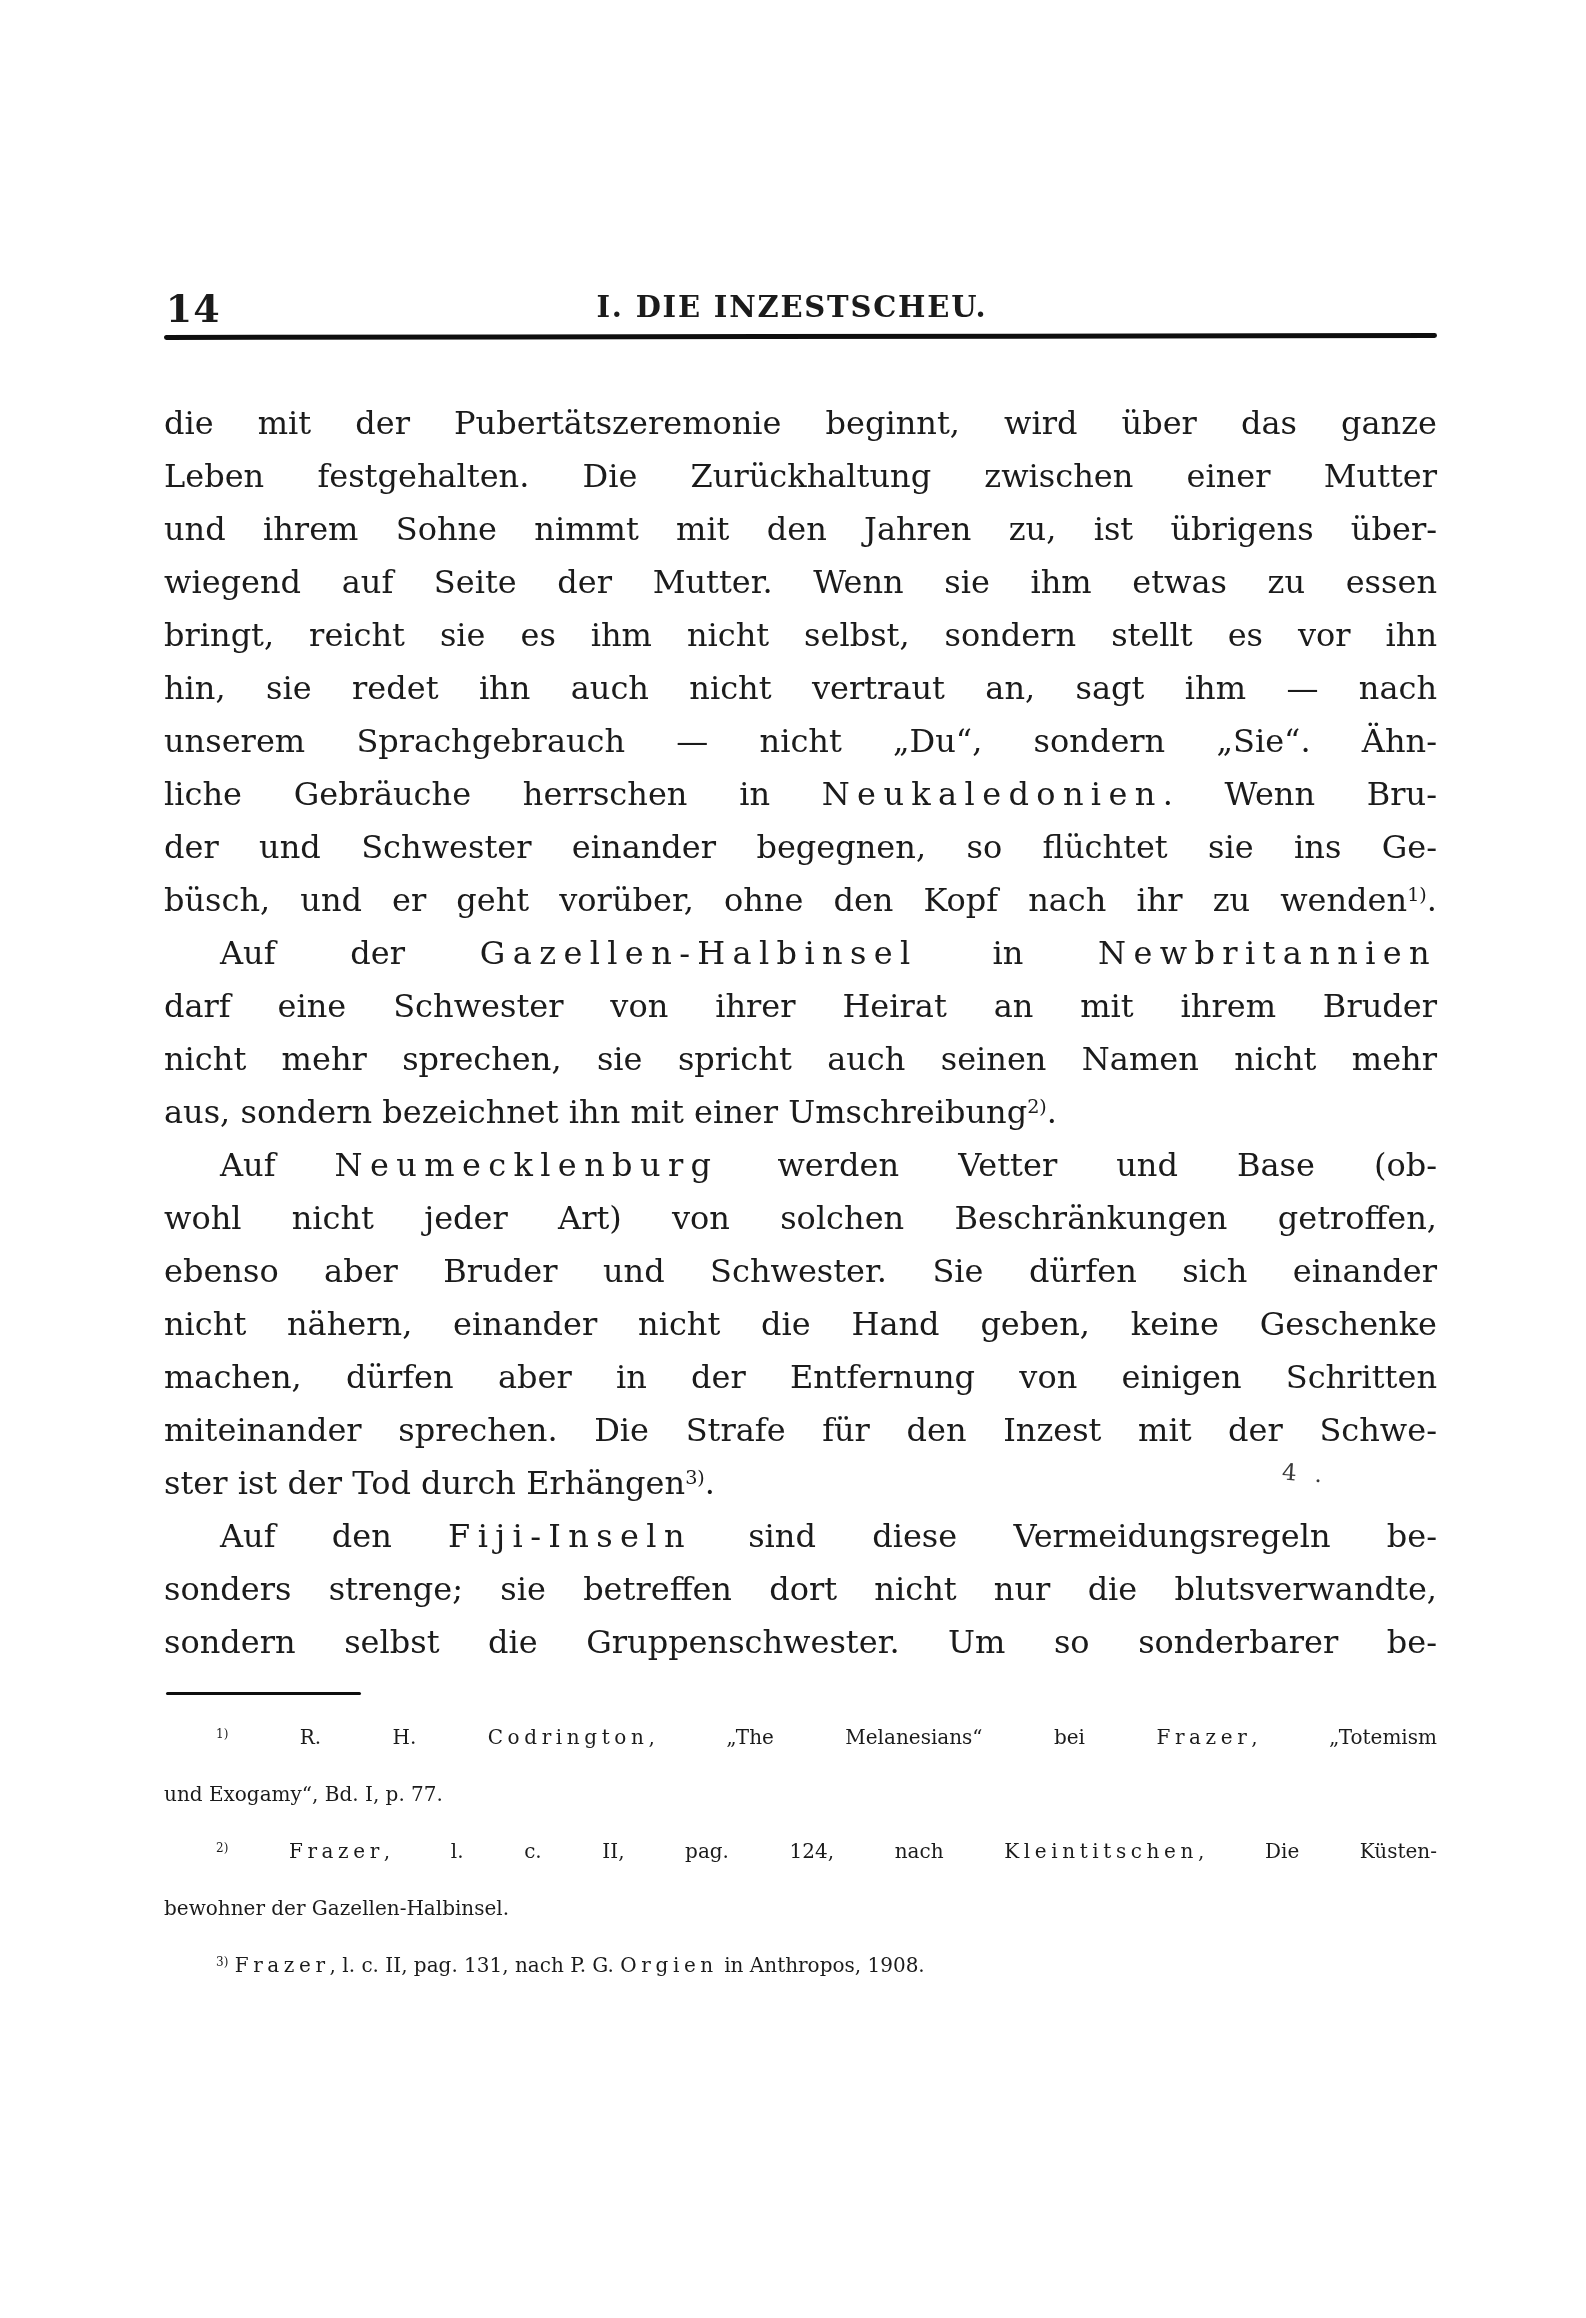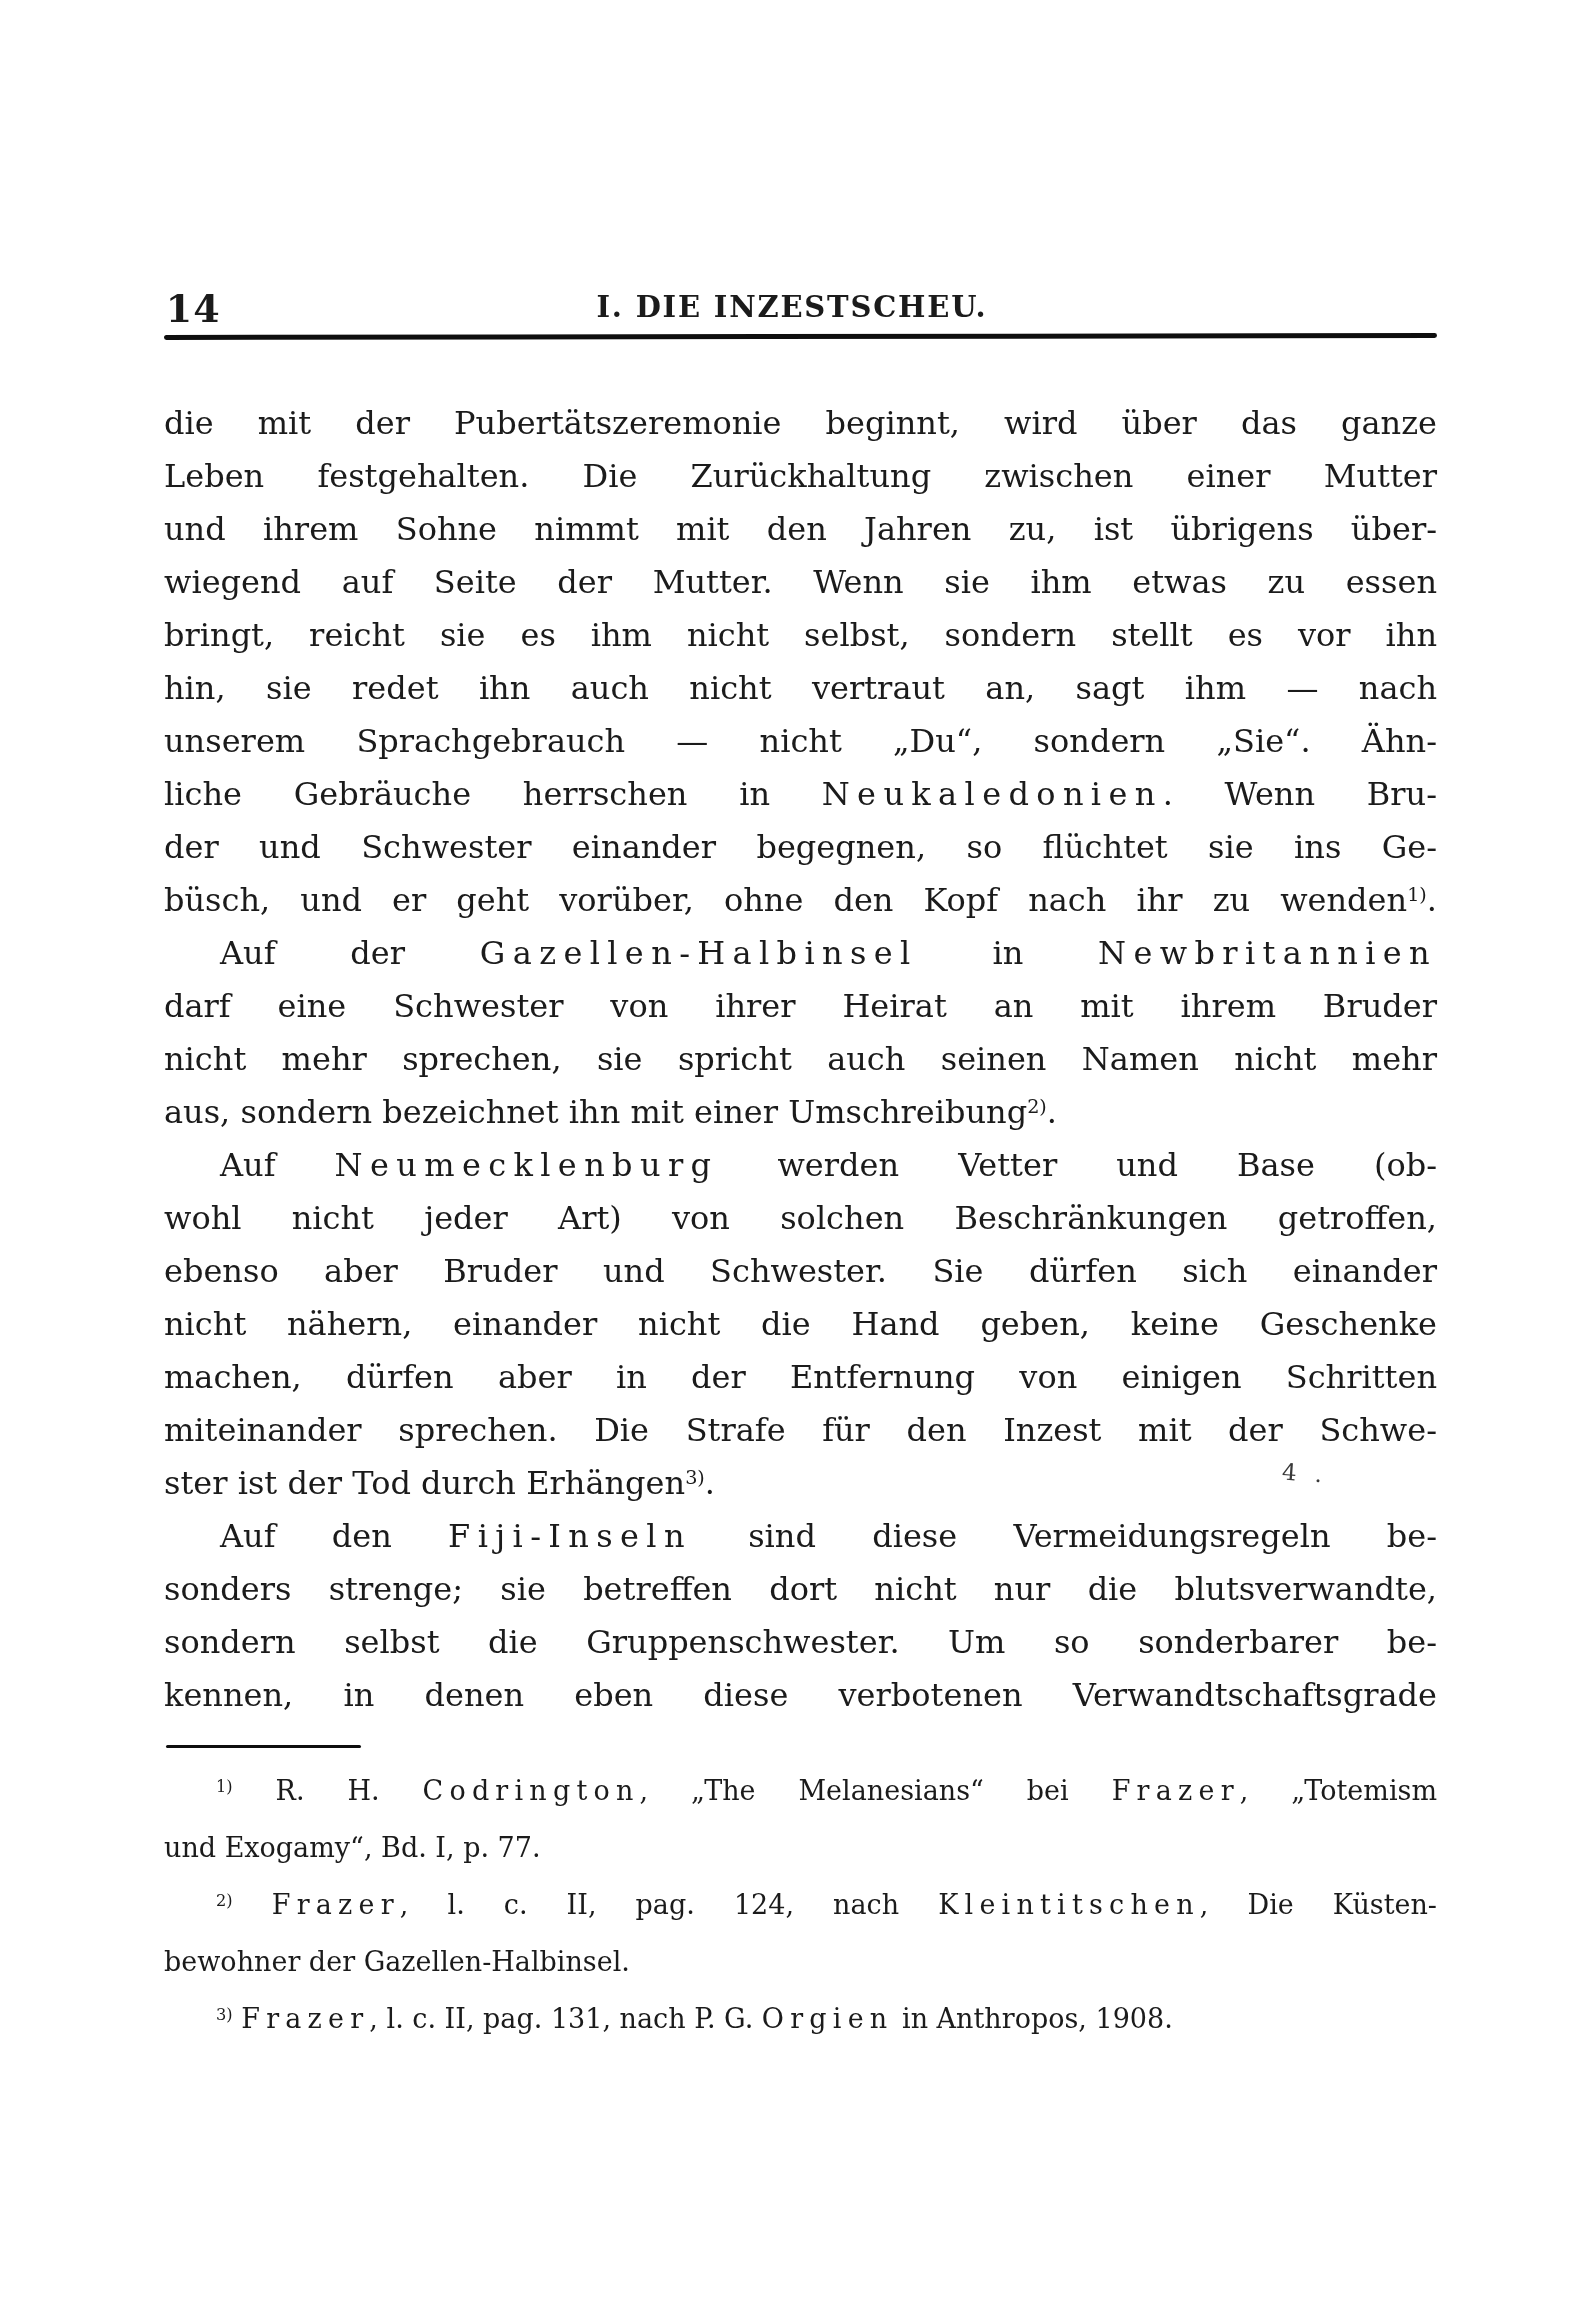--- a/index.html
+++ b/index.html
@@ -58,21 +58,21 @@
     line-height:0;
     letter-spacing:normal;
   }
   
   .fnrule{
     width:195px;height:3.6px;background:#0e0e0e;
     margin:23px 0 0 1.8px;border-radius:1.8px;
   }
   .footnotes{
     margin-top:14.3px;
-    font-size:27px;
+    font-size:20px;
     line-height:57px;
   }
   .footnotes .line.indent{text-indent:52px;}
   
   .artifact{
     position:absolute;
     left:1282px;top:1460px;
     font-size:23px;color:#242424;opacity:.9;
     transform:rotate(4deg);
     letter-spacing:5.4px;
@@ -116,21 +116,20 @@
           <div class="line"><span>ebenso aber Bruder und Schwester. Sie dürfen sich einander</span></div>
           <div class="line"><span>nicht nähern, einander nicht die Hand geben, keine Geschenke</span></div>
           <div class="line"><span>machen, dürfen aber in der Entfernung von einigen Schritten</span></div>
           <div class="line"><span>miteinander sprechen. Die Strafe für den Inzest mit der Schwe-</span></div>
           <div class="line short"><span>ster ist der Tod durch Erhängen</span><sup class="fnref">3)</sup><span>.</span></div>
         </div>
         <div class="para">
           <div class="line indent"><span>Auf den </span><span class="sperr">Fiji-Inseln</span><span> sind diese Vermeidungsregeln be-</span></div>
           <div class="line"><span>sonders strenge; sie betreffen dort nicht nur die blutsverwandte,</span></div>
           <div class="line"><span>sondern selbst die Gruppenschwester. Um so sonderbarer be-</span></div>
-          <div class="line"><span>kennen, in denen eben diese verbotenen Verwandtschaftsgrade</span></div>
         </div>
       </div>
 
     <div class="fnrule"></div>
 
     <div class="footnotes" id="footnotes">
         <div class="line indent"><sup class="fnref">1)</sup><span> R. H. </span><span class="sperr">Codrington</span><span>, „The Melanesians“ bei </span><span class="sperr">Frazer</span><span>, „Totemism</span></div>
         <div class="line short"><span>und Exogamy“, Bd. I, p. 77.</span></div>
         <div class="line indent"><sup class="fnref">2)</sup><span> </span><span class="sperr">Frazer</span><span>, l. c. II, pag. 124, nach </span><span class="sperr">Kleintitschen</span><span>, Die Küsten-</span></div>
         <div class="line short"><span>bewohner der Gazellen-Halbinsel.</span></div>

